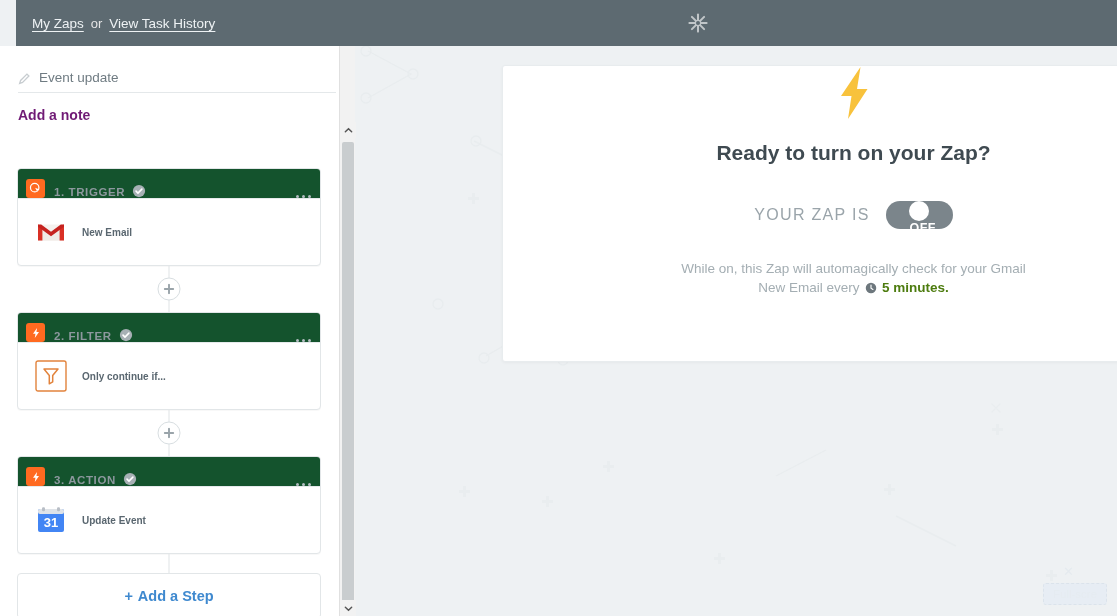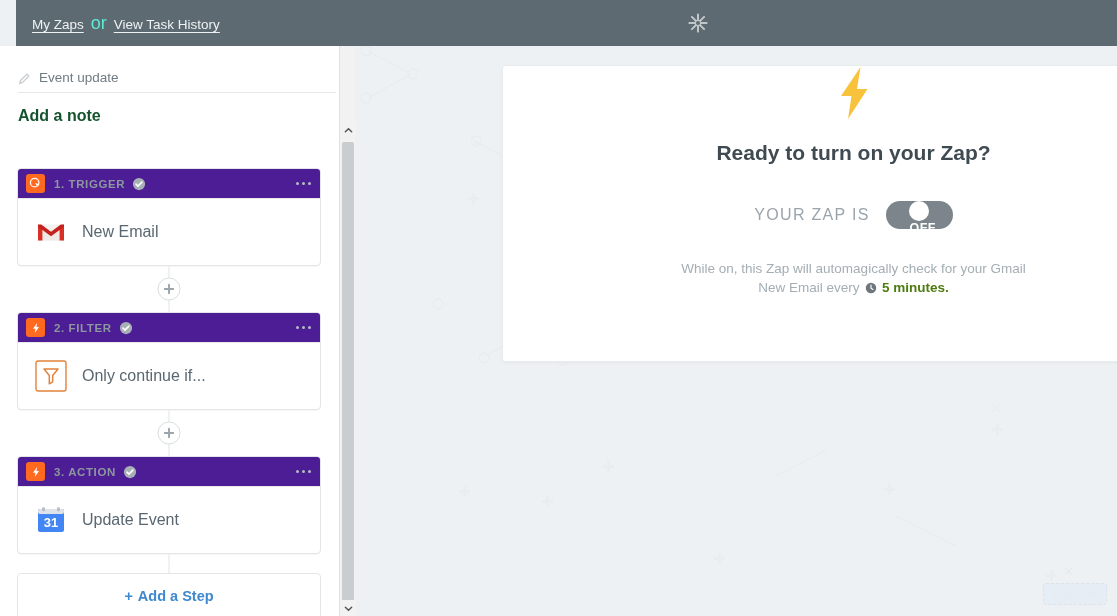--- a/index.html
+++ b/index.html
@@ -21,21 +21,21 @@
   .topbar-links {
     display: flex; align-items: baseline;
     margin-left: 16px; gap: 7px;
     font-size: 13.5px;
   }
   .topbar-links a {
     color: #eef2f4; text-decoration: underline;
     text-underline-offset: 3px;
     cursor: pointer;
   }
-  .topbar-links .sep { color: #5eead4; text-decoration: none; font-size: 18px; }
+  .topbar-links .sep { color: #e5e5e5; text-decoration: none; font-size: 13px; }
   .topbar-gear {
     position: absolute; left: 671px; top: 12px;
     width: 22px; height: 22px;
     opacity: .62;
   }
 
   
   .sidebar {
     position: absolute; top: 46px; left: 0;
     width: 355px; height: 570px;
@@ -46,45 +46,45 @@
     display: flex; align-items: center;
     gap: 8px;
     margin: 24px 18px 0 18px;
     padding-bottom: 7px;
     border-bottom: 1px solid #e4e8ea;
   }
   .pencil-icon { width: 13px; height: 13px; flex: 0 0 auto; opacity: .55; }
   .zap-title { font-size: 13.5px; color: #6f7b82; }
   .add-note {
     margin: 14px 0 0 18px;
-    font-size: 16px; font-weight: bold;
-    color: #14532d; cursor: pointer;
+    font-size: 14px; font-weight: bold;
+    color: #701a75; cursor: pointer;
   }
 
   
   .steps-scroll {
     position: absolute; top: 76px; left: 0;
     width: 340px; height: 494px;
     padding: 46px 0 0 0;
     overflow: hidden;
   }
   .step-card {
     position: relative;
     width: 304px; margin: 0 0 0 17px;
     background: #fff;
     border: 1px solid #e2e6e8;
     border-radius: 4px;
     box-shadow: 0 1px 1px rgba(0,0,0,.03);
   }
   .step-head {
     height: 30px;
-    background: #4c1d95;
+    background: #14532d;
     border-bottom: 1px solid #e6eaec;
     border-radius: 3px 3px 0 0;
-    display: flex; align-items: center;
+    display: flex; align-items: flex-end;
     padding: 0 9px 0 8px;
   }
   .step-badge {
     width: 19px; height: 19px; border-radius: 3px;
     background: #ff6a20;
     display: flex; align-items: center; justify-content: center;
     flex: 0 0 auto;
   }
   .step-label {
     margin-left: 9px;
@@ -97,21 +97,21 @@
   }
   .dots i { width: 3px; height: 3px; border-radius: 50%; background: #b4bdc2; display: block; }
   .step-body {
     height: 66px;
     display: flex; align-items: center;
     padding-left: 17px;
   }
   .app-icon { width: 32px; height: 32px; flex: 0 0 auto; }
   .step-name {
     margin-left: 15px;
-    font-size: 16px; font-weight: normal; color: #5a6770;
+    font-size: 10px; font-weight: bold; color: #5a6770;
   }
 
   
   .connector { position: relative; height: 46px; margin-left: 17px; width: 304px; }
   .connector .line {
     position: absolute; left: 50%; top: 0; width: 1px; height: 46px;
     background: #dfe4e6; transform: translateX(-.5px);
   }
   .connector .plus-btn {
     position: absolute; left: 50%; top: 50%;

